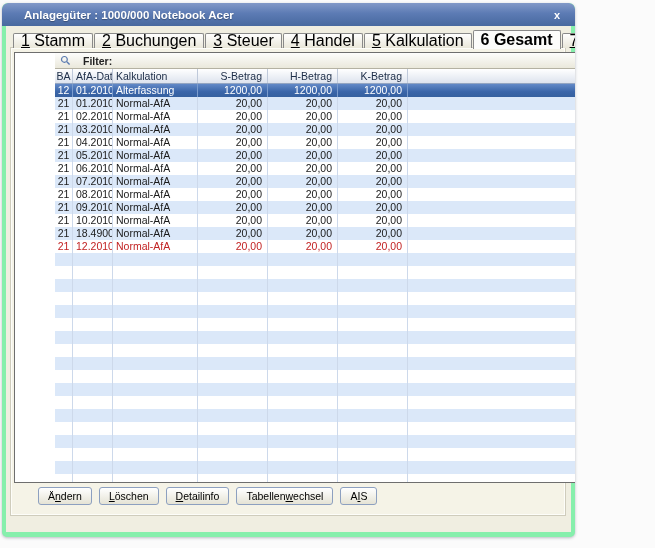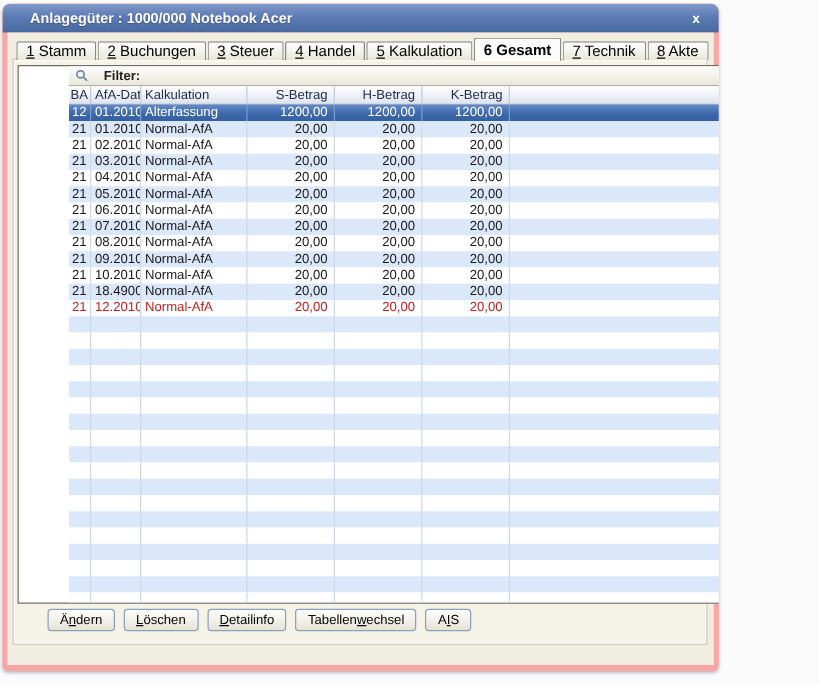--- a/index.html
+++ b/index.html
@@ -3,21 +3,21 @@
 <meta charset="utf-8">
 <style>
   html,body{margin:0;padding:0;}
   body{
     width:655px;height:548px;position:relative;overflow:hidden;
     background:#fbfbfb;
     font-family:"Liberation Sans", sans-serif;
   }
   .window{
     position:absolute;left:2px;top:3px;width:573px;height:534px;
-    background:#fca5a5;border-radius:6px 6px 5px 5px;
+    background:#86efac;border-radius:6px 6px 5px 5px;
     box-shadow:0 1px 3px rgba(60,70,90,.35);overflow:hidden;
   }
   .titlebar{
     height:23px;display:flex;align-items:center;
     padding:0 10px 0 22px;
     background:linear-gradient(#8299c8,#5c7bb4 45%,#48699f);
     border-radius:6px 6px 0 0;
   }
   .title{flex:1;color:#fff;font-weight:bold;font-size:11.5px;text-shadow:0 1px 1px rgba(0,0,0,.3);}
   .close{color:#fff;font-weight:bold;font-size:11px;padding:0 5px;cursor:default;}
@@ -28,21 +28,21 @@
   .panel{
     position:absolute;left:4px;right:5px;top:21px;bottom:16px;
     background:#f5f3e7;border:1px solid #cfccbc;
     box-shadow:inset 0 0 0 1px #fdfdf9;
   }
   .tabstrip{
     position:absolute;left:7px;top:4px;height:18px;
     display:flex;align-items:flex-end;z-index:3;
   }
   .tab{
-    height:14px;line-height:14px;padding:0 7px;font-size:12px;color:#000;
+    height:14px;line-height:14px;padding:0 7px;font-size:16px;color:#000;
     background:linear-gradient(#fefefe,#e9e7d9);
     border:1px solid #898989;border-bottom:none;border-radius:2px 2px 0 0;
     margin-right:1px;white-space:nowrap;cursor:default;
   }
   .tab.active{
     height:18px;line-height:18px;background:#fcfcfa;
     position:relative;margin-bottom:-1px;z-index:4;font-weight:bold;
   }
   .grid{
     position:absolute;left:8px;top:26px;width:609px;height:429px;

